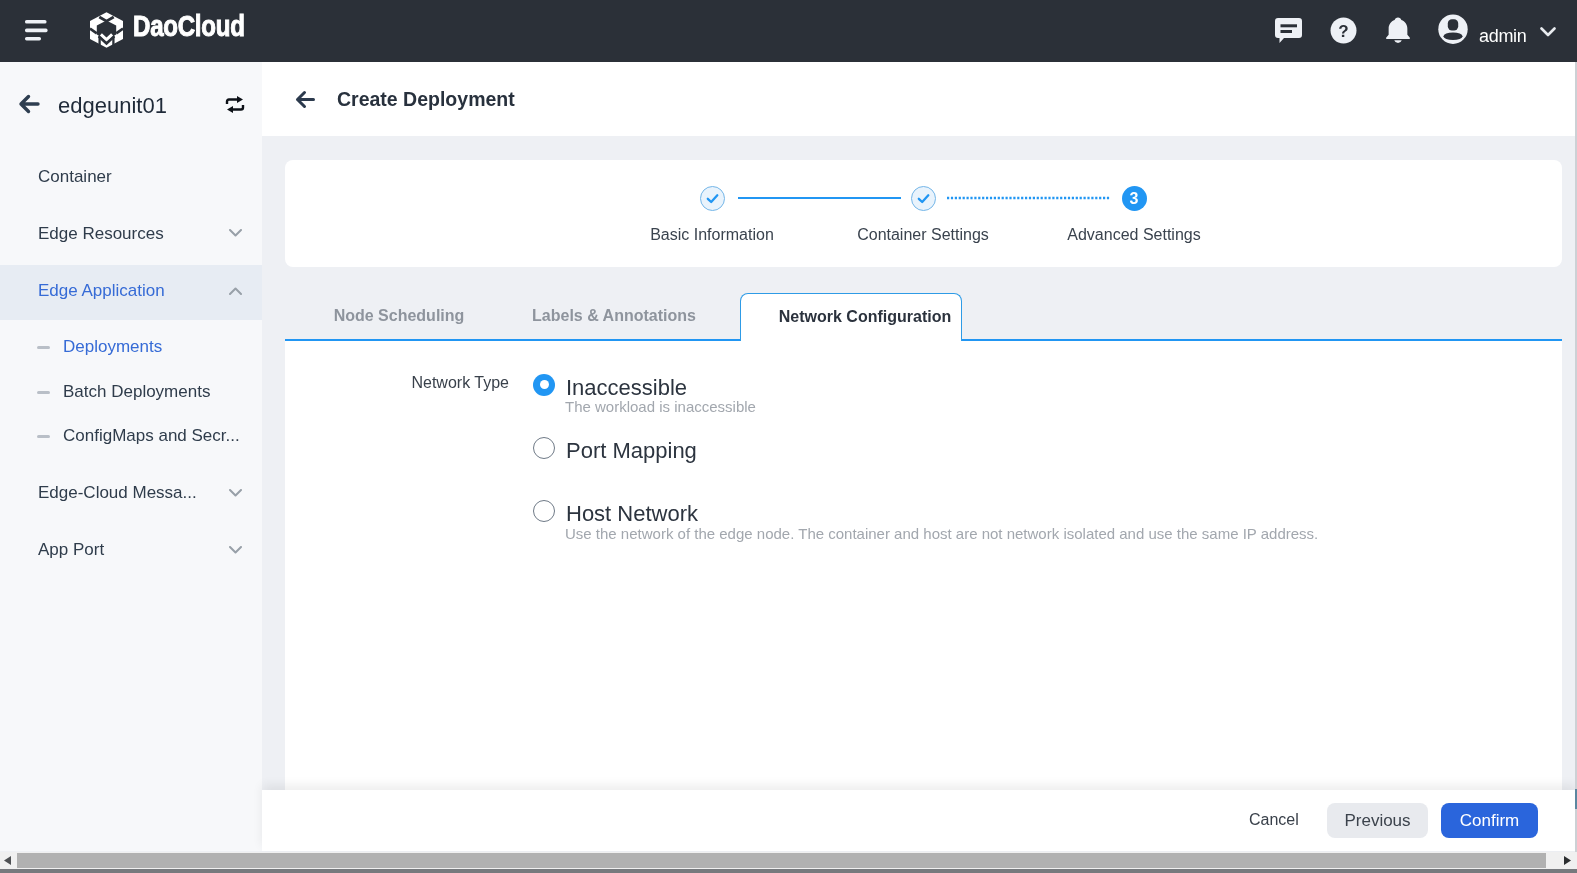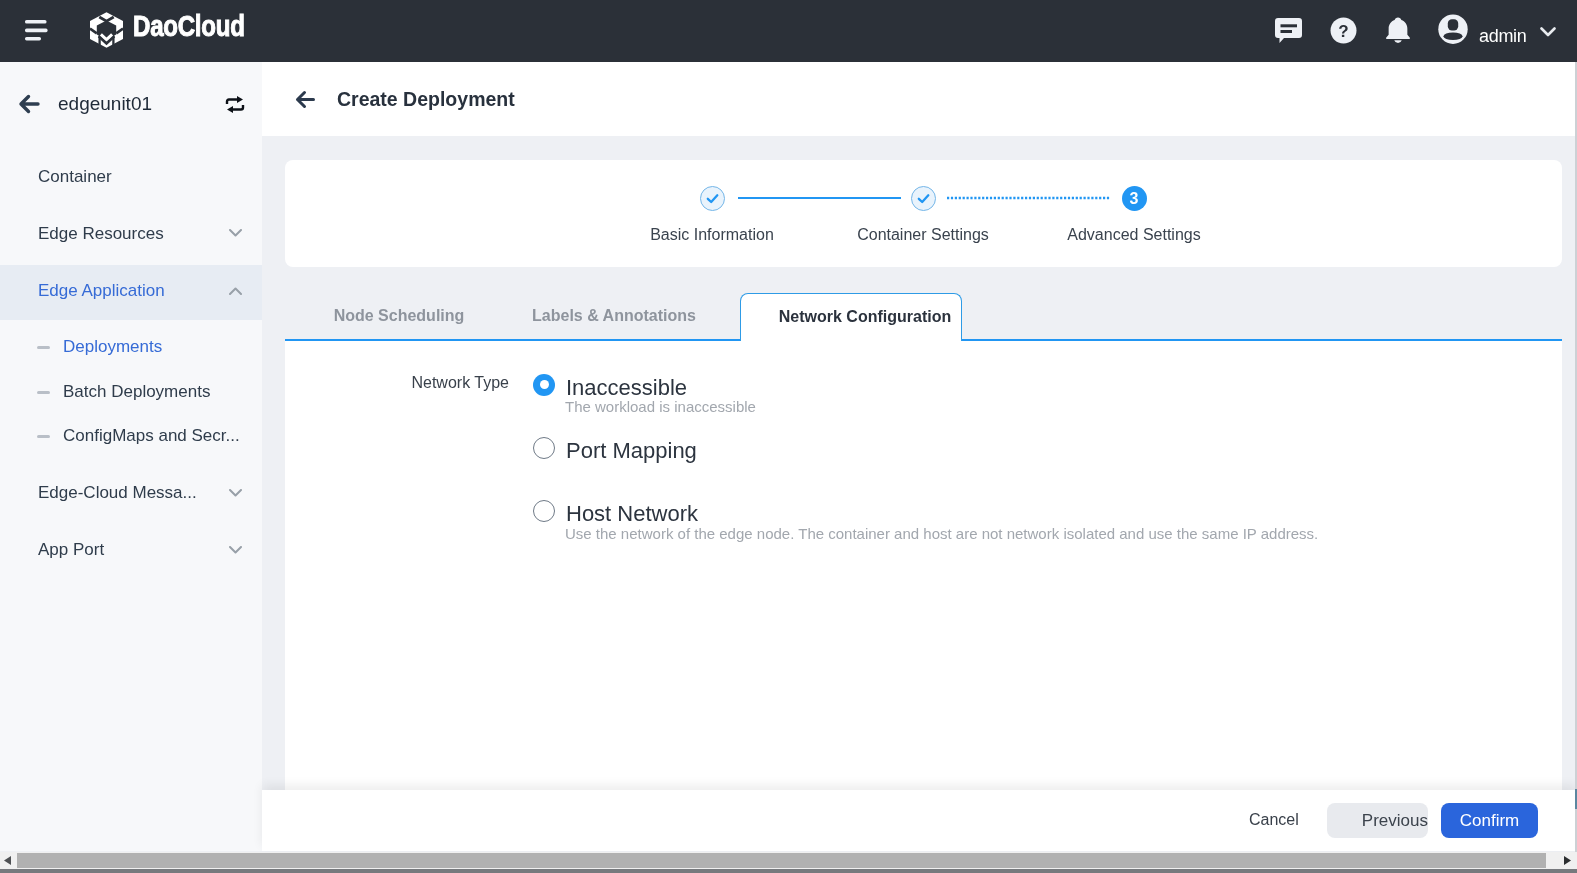--- a/index.html
+++ b/index.html
@@ -7,21 +7,21 @@
 body { font-family:"Liberation Sans", sans-serif; position:relative; background:#eef0f4; }
 .abs { position:absolute; }
 
 
 #topbar { position:absolute; left:0; top:0; width:1577px; height:62px; background:#2b3038; }
 #brand { position:absolute; left:133px; top:9.5px; color:#fff; font-weight:bold; font-size:29px; letter-spacing:-0.3px; -webkit-text-stroke:1px #fff; transform:scaleX(0.83); transform-origin:left center; }
 #adminTxt { position:absolute; left:1479px; top:26px; color:#fff; font-size:18px; letter-spacing:-0.3px; }
 
 
 #sidebar { position:absolute; left:0; top:62px; width:262px; height:789px; background:#f7f8fa; }
-#unitname { position:absolute; left:58px; top:31px; font-size:19px; color:#1f2a38; font-weight:500;}
+#unitname { position:absolute; left:58px; top:31px; font-size:22px; color:#1f2a38; font-weight:500;}
 .navitem { position:absolute; left:38px; font-size:17px; color:#2f3c4b; }
 .navblue { color:#366bd6; }
 .subdash { position:absolute; left:37px; width:13px; height:3px; border-radius:2px; background:#b9bfc7; }
 #hl { position:absolute; left:0; top:202.5px; width:262px; height:55px; background:#e7ecf3; }
 
 
 #pagehead { position:absolute; left:262px; top:62px; width:1315px; height:74px; background:#fff; }
 #pagetitle { position:absolute; left:75px; top:26px; font-size:19.5px; font-weight:600; color:#28313d; }
 
 #stepcard { position:absolute; left:285px; top:160px; width:1277px; height:107px; background:#fff; border-radius:8px; }
@@ -38,21 +38,21 @@
 #formarea { position:absolute; left:285px; top:341px; width:1277px; height:449px; background:#fff; }
 .radio { position:absolute; left:248px; width:22px; height:22px; border-radius:50%; }
 .radio.on { background:#2196f3; }
 .radio.on::after { content:""; position:absolute; left:6.5px; top:6.5px; width:9px; height:9px; background:#fff; border-radius:50%; }
 .radio.off { background:#fff; border:1.5px solid #6f7a87; }
 .rlabel { position:absolute; left:281px; font-size:22px; color:#2c343f; }
 .rdesc { position:absolute; left:280px; font-size:15px; color:#a2a7ae; }
 
 #footer { position:absolute; left:262px; top:790px; width:1315px; height:61px; background:#fff; box-shadow:0 -5px 10px rgba(0,0,0,0.07); }
 #cancelBtn { position:absolute; left:987px; top:21px; font-size:16px; color:#39404a; }
-#prevBtn { position:absolute; left:1065px; top:13px; width:101px; height:35px; background:#e8eaee; border-radius:8px; text-align:right; line-height:35px; font-size:17px; color:#3c434c; }
+#prevBtn { position:absolute; left:1065px; top:13px; width:101px; height:35px; background:#e8eaee; border-radius:8px; text-align:center; line-height:35px; font-size:17px; color:#3c434c; }
 #confBtn { position:absolute; left:1179px; top:13px; width:97px; height:35px; background:#2a65dc; border-radius:8px; text-align:center; line-height:35px; font-size:17px; color:#fff; }
 
 
 #hscroll { position:absolute; left:0; top:852px; width:1577px; height:17px; background:#f0f0f0; }
 #hthumb { position:absolute; left:17px; top:1px; width:1529px; height:15px; background:#b1b1b1; }
 #botline { position:absolute; left:0; top:869px; width:1577px; height:4px; background:#77797d; }
 #vscroll { position:absolute; left:1575px; top:62px; width:2px; height:790px; background:#ccd1d5; }
 #vthumb { position:absolute; left:1575px; top:789px; width:2px; height:20px; background:#5b87a0; }
 </style>
 </head>

